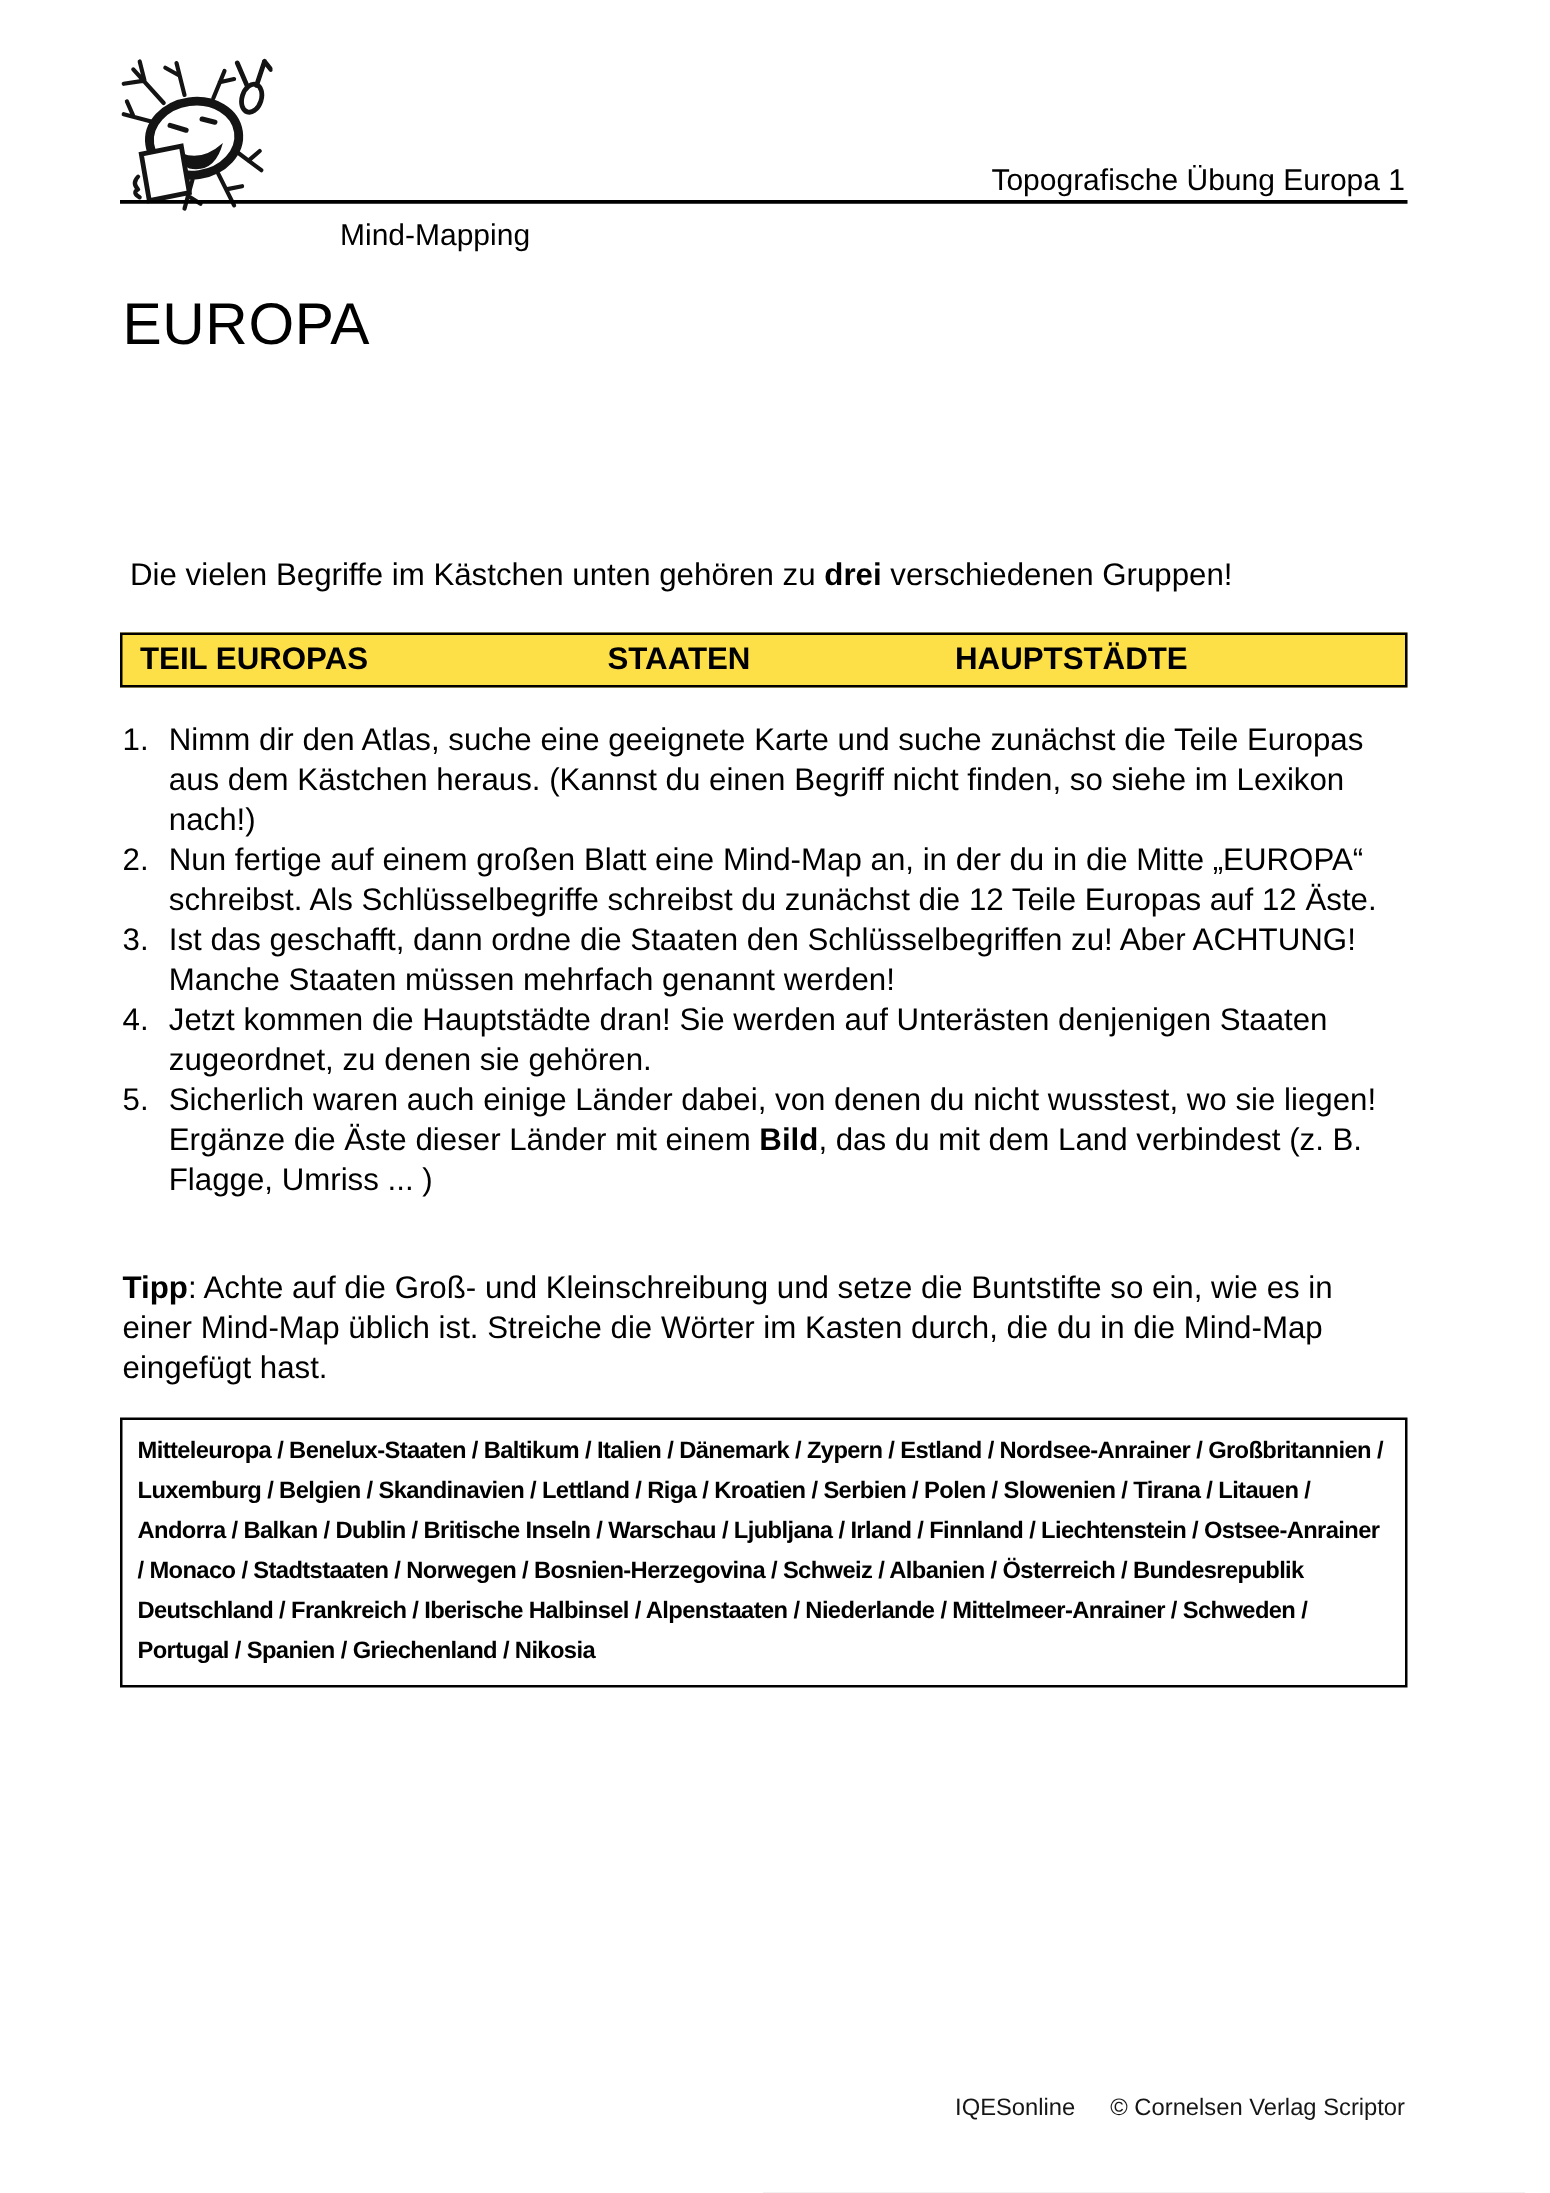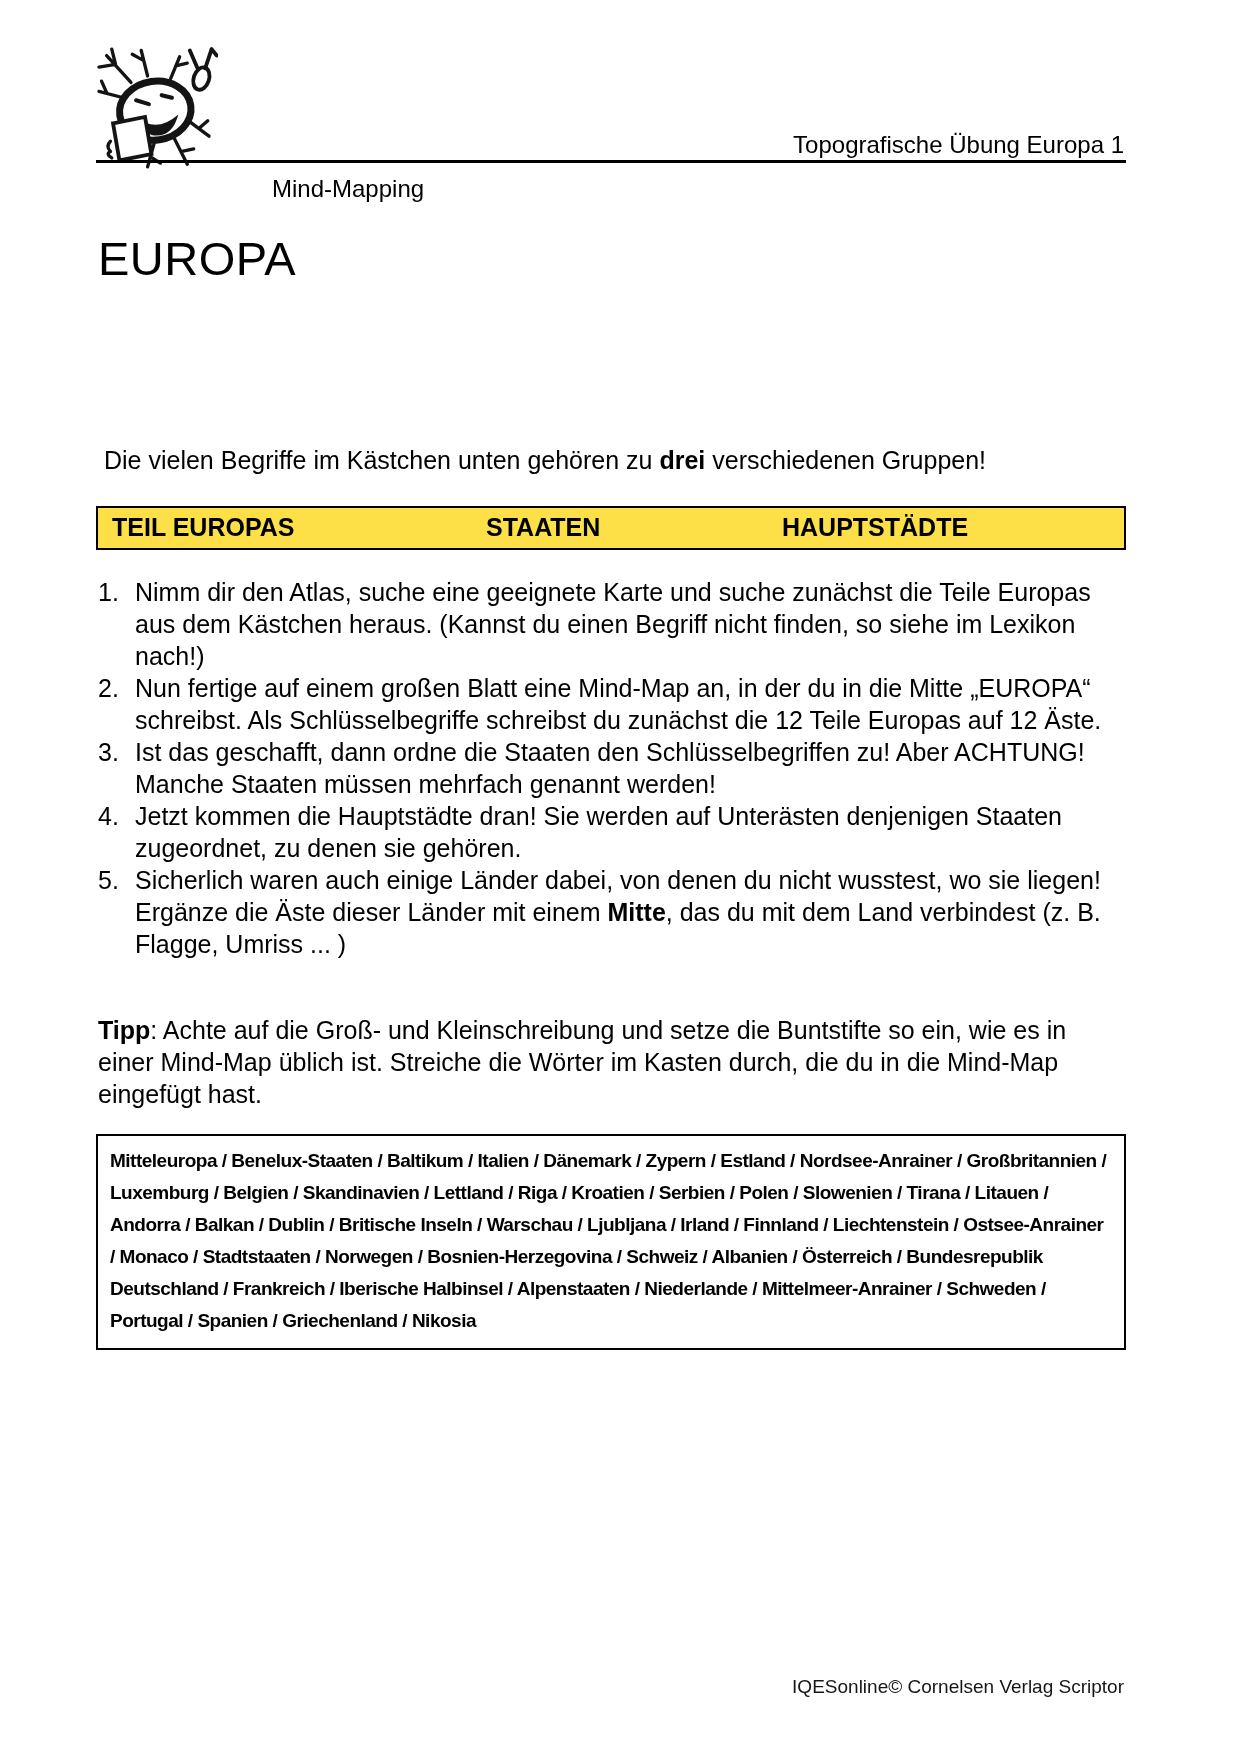--- a/index.html
+++ b/index.html
@@ -31,21 +31,21 @@
 
   
   .category-box {
     left: 96px; top: 506px; width: 1030px; height: 44px;
     border: 2px solid #000; box-sizing: border-box;
     background: #fde047;
   }
   .category-col { position: absolute; top: 50%; transform: translateY(-52%); font-size: 25px; font-weight: 700; white-space: nowrap; }
   .cat-0 { left: 14px; }
   .cat-1 { left: 388px; }
-  .cat-2 { left: 684px; }
+  .cat-2 { left: 666px; }
 
   
   .tasks { left: 98px; top: 576px; width: 1028px; font-size: 25px; line-height: 32px; }
   .task-row { display: flex; align-items: flex-start; }
   .task-num { flex: 0 0 37px; }
   .task-text { flex: 1 1 auto; }
 
   
   .tip { left: 98px; top: 1014px; width: 1028px; font-size: 25px; line-height: 32px; }
 
@@ -53,21 +53,21 @@
   .word-box {
     left: 96px; top: 1134px; width: 1030px;
     border: 2px solid #000; box-sizing: border-box;
     padding: 9px 12px 11px 12px;
     font-size: 19px; font-weight: 700; line-height: 32px; letter-spacing: -0.5px;
     background: #fff;
   }
 
   
   .footer-left  { left: 98px; top: 1676px; font-size: 19px; color: #161616; }
-  .footer-right { right: 116px; top: 1676px; font-size: 19px; color: #161616; display: flex; }
+  .footer-right { right: 116px; top: 1676px; font-size: 19px; color: #161616; display: flex; gap: 28px; }
 
   svg .ln { fill: none; stroke: #141414; stroke-linecap: round; stroke-linejoin: round; }
 </style>
 </head>
 <body>
 
 <div class="page">
 
   <svg class="abs logo" viewBox="0 0 100 100" aria-hidden="true">
 
@@ -119,21 +119,21 @@
     <div class="task-row">
       <span class="task-num">3.</span>
       <span class="task-text"><span>Ist das geschafft, dann ordne die Staaten den Schlüsselbegriffen zu! Aber ACHTUNG! Manche Staaten müssen mehrfach genannt werden!</span><span class="b"></span><span></span></span>
     </div>
     <div class="task-row">
       <span class="task-num">4.</span>
       <span class="task-text"><span>Jetzt kommen die Hauptstädte dran! Sie werden auf Unterästen denjenigen Staaten zugeordnet, zu denen sie gehören.</span><span class="b"></span><span></span></span>
     </div>
     <div class="task-row">
       <span class="task-num">5.</span>
-      <span class="task-text"><span>Sicherlich waren auch einige Länder dabei, von denen du nicht wusstest, wo sie liegen! Ergänze die Äste dieser Länder mit einem </span><span class="b">Mitte</span><span>, das du mit dem Land verbindest (z. B. Flagge, Umriss ... )</span></span>
+      <span class="task-text"><span>Sicherlich waren auch einige Länder dabei, von denen du nicht wusstest, wo sie liegen! Ergänze die Äste dieser Länder mit einem </span><span class="b">Bild</span><span>, das du mit dem Land verbindest (z. B. Flagge, Umriss ... )</span></span>
     </div>
   </div>
 
   <div class="abs tip"><span class="b">Tipp</span><span>: Achte auf die Groß- und Kleinschreibung und setze die Buntstifte so ein, wie es in einer Mind-Map üblich ist. Streiche die Wörter im Kasten durch, die du in die Mind-Map eingefügt hast.</span></div>
 
   <div class="abs word-box">
     <span>Mitteleuropa / Benelux-Staaten / Baltikum / Italien / Dänemark / Zypern / Estland / Nordsee-Anrainer / Großbritannien / Luxemburg / Belgien / Skandinavien / Lettland / Riga / Kroatien / Serbien / Polen / Slowenien / Tirana / Litauen / Andorra / Balkan / Dublin / Britische Inseln / Warschau / Ljubljana / Irland / Finnland / Liechtenstein / Ostsee-Anrainer / Monaco / Stadtstaaten / Norwegen / Bosnien-Herzegovina / Schweiz / Albanien / Österreich / Bundesrepublik Deutschland / Frankreich / Iberische Halbinsel / Alpenstaaten / Niederlande / Mittelmeer-Anrainer / Schweden / Portugal / Spanien / Griechenland / Nikosia</span>
   </div>
 
   <div class="abs footer-right">

